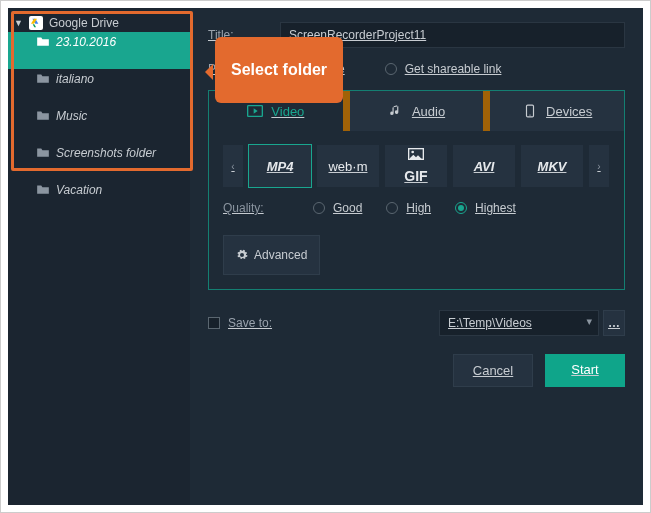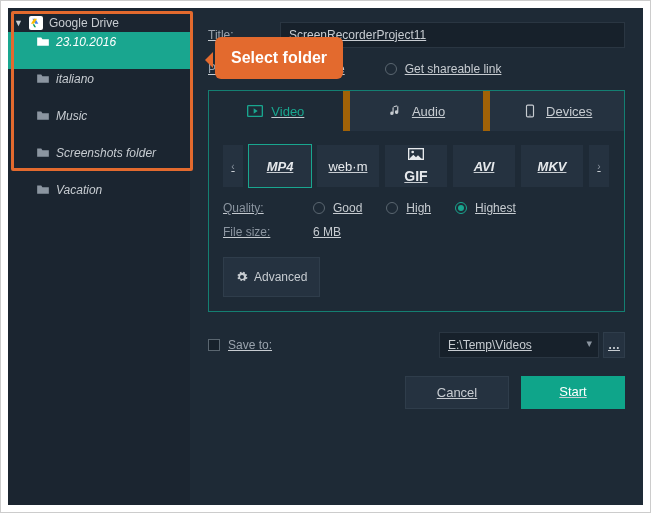--- a/index.html
+++ b/index.html
@@ -47,27 +47,27 @@
   .adv-btn { margin-top: 10px; background: #253240; border: 1px solid #2f3d4b; color: #c7ccd1; padding: 12px 12px; display: inline-flex; align-items: center; gap: 6px; cursor: pointer; font-size: 12px; }
   .adv-btn .gear { width: 12px; height: 12px; }
   .save-row { display: flex; align-items: center; margin-top: 20px; }
   .checkbox { width: 12px; height: 12px; border: 1px solid #5a6670; background: #17212b; margin-right: 8px; cursor: pointer; }
   .save-label { color: #9aa3ad; flex: 0 0 auto; margin-right: auto; }
   .path-select { display: flex; align-items: center; gap: 4px; }
   .path-box { width: 160px; background: #17212b; border: 1px solid #2a3642; color: #c7ccd1; padding: 5px 22px 5px 8px; font-size: 12px; position: relative; cursor: pointer; }
   .path-box::after { content: "▾"; position: absolute; right: 6px; top: 4px; color: #8b95a0; font-size: 11px; }
   .browse-btn { width: 22px; height: 26px; background: #253240; border: 1px solid #2f3d4b; color: #c7ccd1; display: flex; align-items: center; justify-content: center; cursor: pointer; font-weight: bold; }
   .actions { display: flex; justify-content: flex-end; gap: 12px; margin-top: 18px; }
-  .btn { width: 104px; padding: 8px 0; text-align: center; cursor: pointer; font-size: 13px; }
+  .btn { width: 80px; padding: 8px 0; text-align: center; cursor: pointer; font-size: 13px; }
   .btn-cancel { background: #253240; color: #c7ccd1; border: 1px solid #2f3d4b; }
   .btn-start { background: #0fa58a; color: #fff; }
   
   .overlay-box { position: absolute; left: 3px; top: 3px; width: 182px; height: 160px; border: 3px solid #e36a2e; z-index: 20; pointer-events: none; border-radius: 2px; }
   
-  .callout { position: absolute; left: 207px; top: 29px; background: #e36a2e; color: #fff; padding: 12px 16px; font-size: 16px; font-weight: bold; border-radius: 6px; z-index: 21; pointer-events: none; }
+  .callout { position: absolute; left: 207px; top: 29px; background: #e36a2e; color: #fff; padding: 24px 16px; font-size: 16px; font-weight: bold; border-radius: 6px; z-index: 21; pointer-events: none; }
   .callout::before { content: ""; position: absolute; left: -18px; top: 50%; margin-top: -6px; border: 8px solid transparent; border-right-color: #e36a2e; }
   svg { fill: currentColor; }
 </style>
 </head>
 <body>
 
 <div class="frame">
 <div class="app">
 
   <div class="overlay-box"></div>
@@ -213,24 +213,20 @@
               <span class="radio-dot"></span>
               <span>High</span>
             </div>
             <div class="radio-opt selected">
               <span class="radio-dot"></span>
               <span>Highest</span>
             </div>
           </div>
         </div>
 
-        <div class="info-row">
-          <div class="info-label">File size:</div>
-          <div class="info-val">6 MB</div>
-        </div>
 
         <div class="adv-btn">
           <svg class="gear" viewBox="0 0 24 24">
                 <path d="M12 8a4 4 0 100 8 4 4 0 000-8zm9 4l2 1-1 3-2-.5a9 9 0 01-1.7 1.7l.5 2-3 1-1-2a9 9 0 01-2.4 0l-1 2-3-1 .5-2A9 9 0 016.2 16L4 16.5l-1-3 2-1a9 9 0 010-2.4l-2-1 1-3 2 .5A9 9 0 017.9 4.7L7.4 2.7l3-1 1 2a9 9 0 012.4 0l1-2 3 1-.5 2a9 9 0 011.7 1.7l2-.5 1 3-2 1a9 9 0 010 2.4z" fill="currentColor"></path>
               </svg>
           <span>Advanced</span>
         </div>
       </div>
     </div>
 

